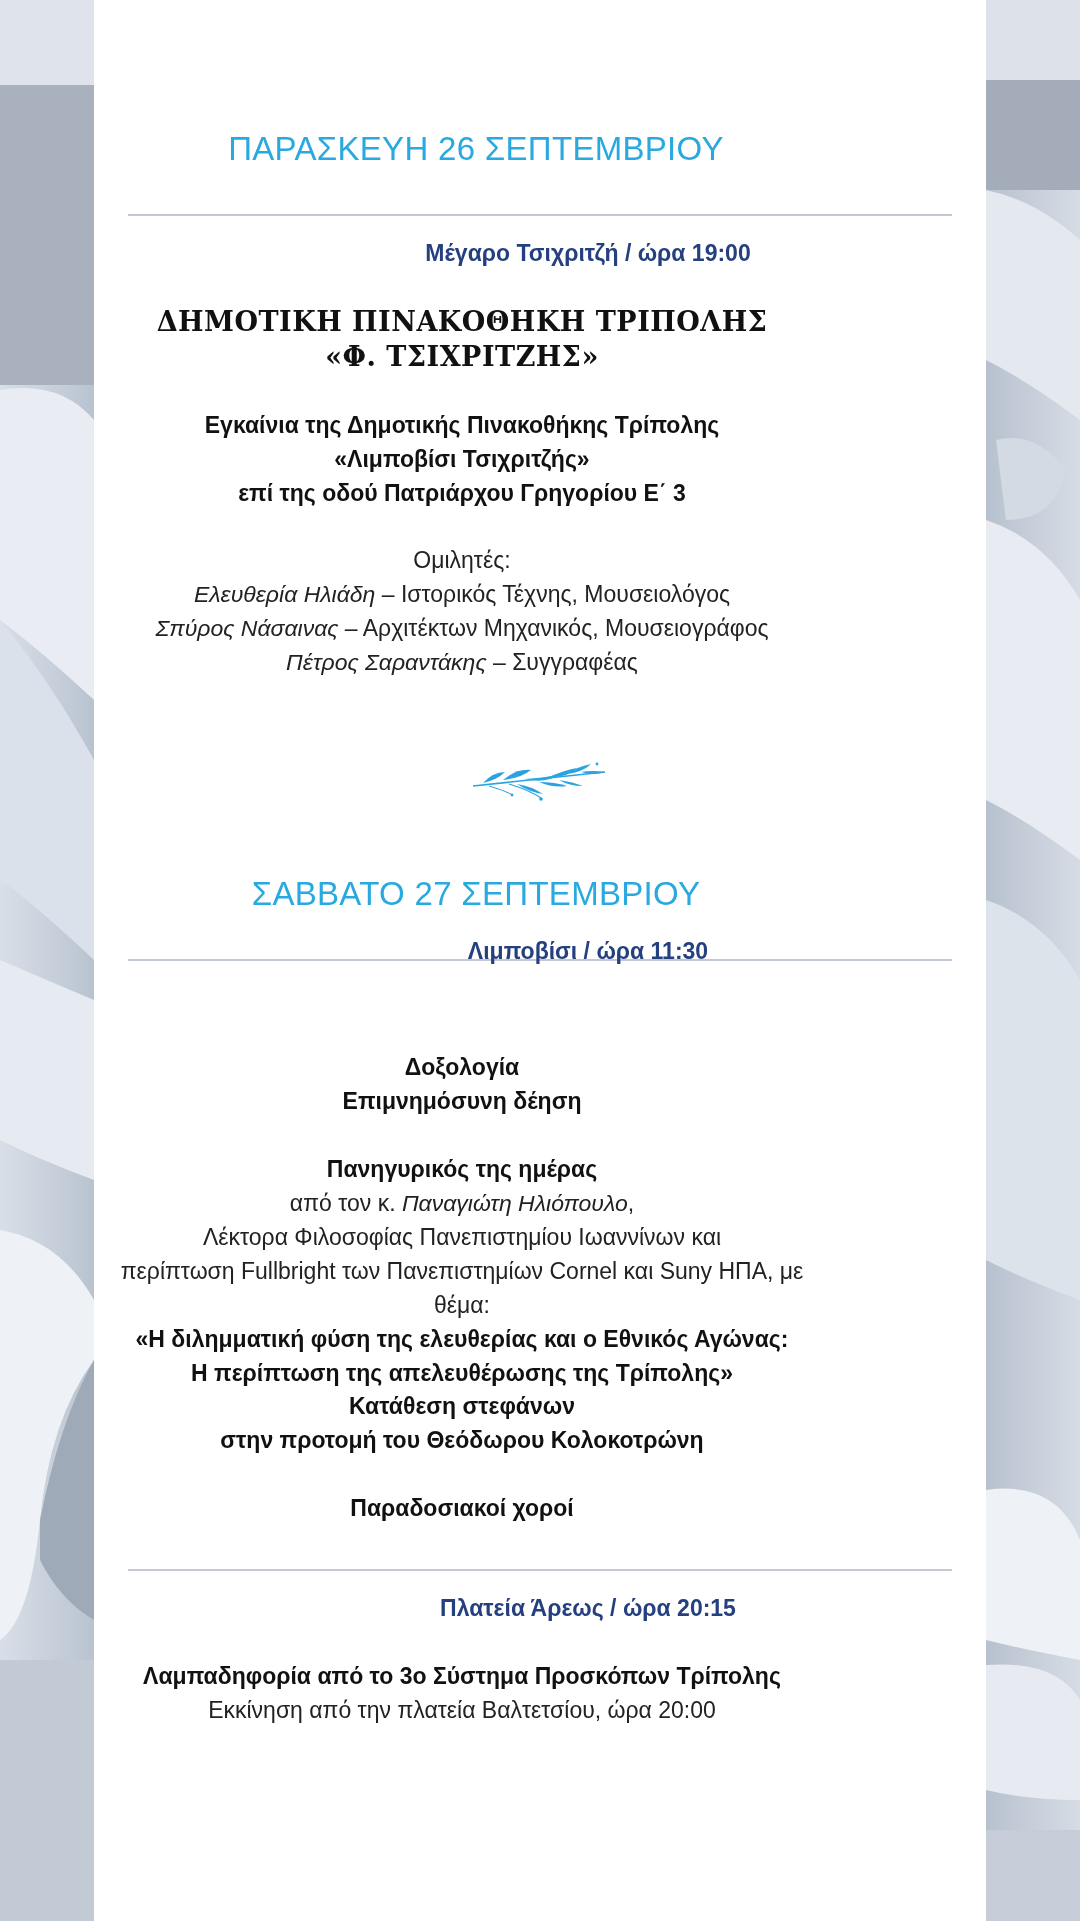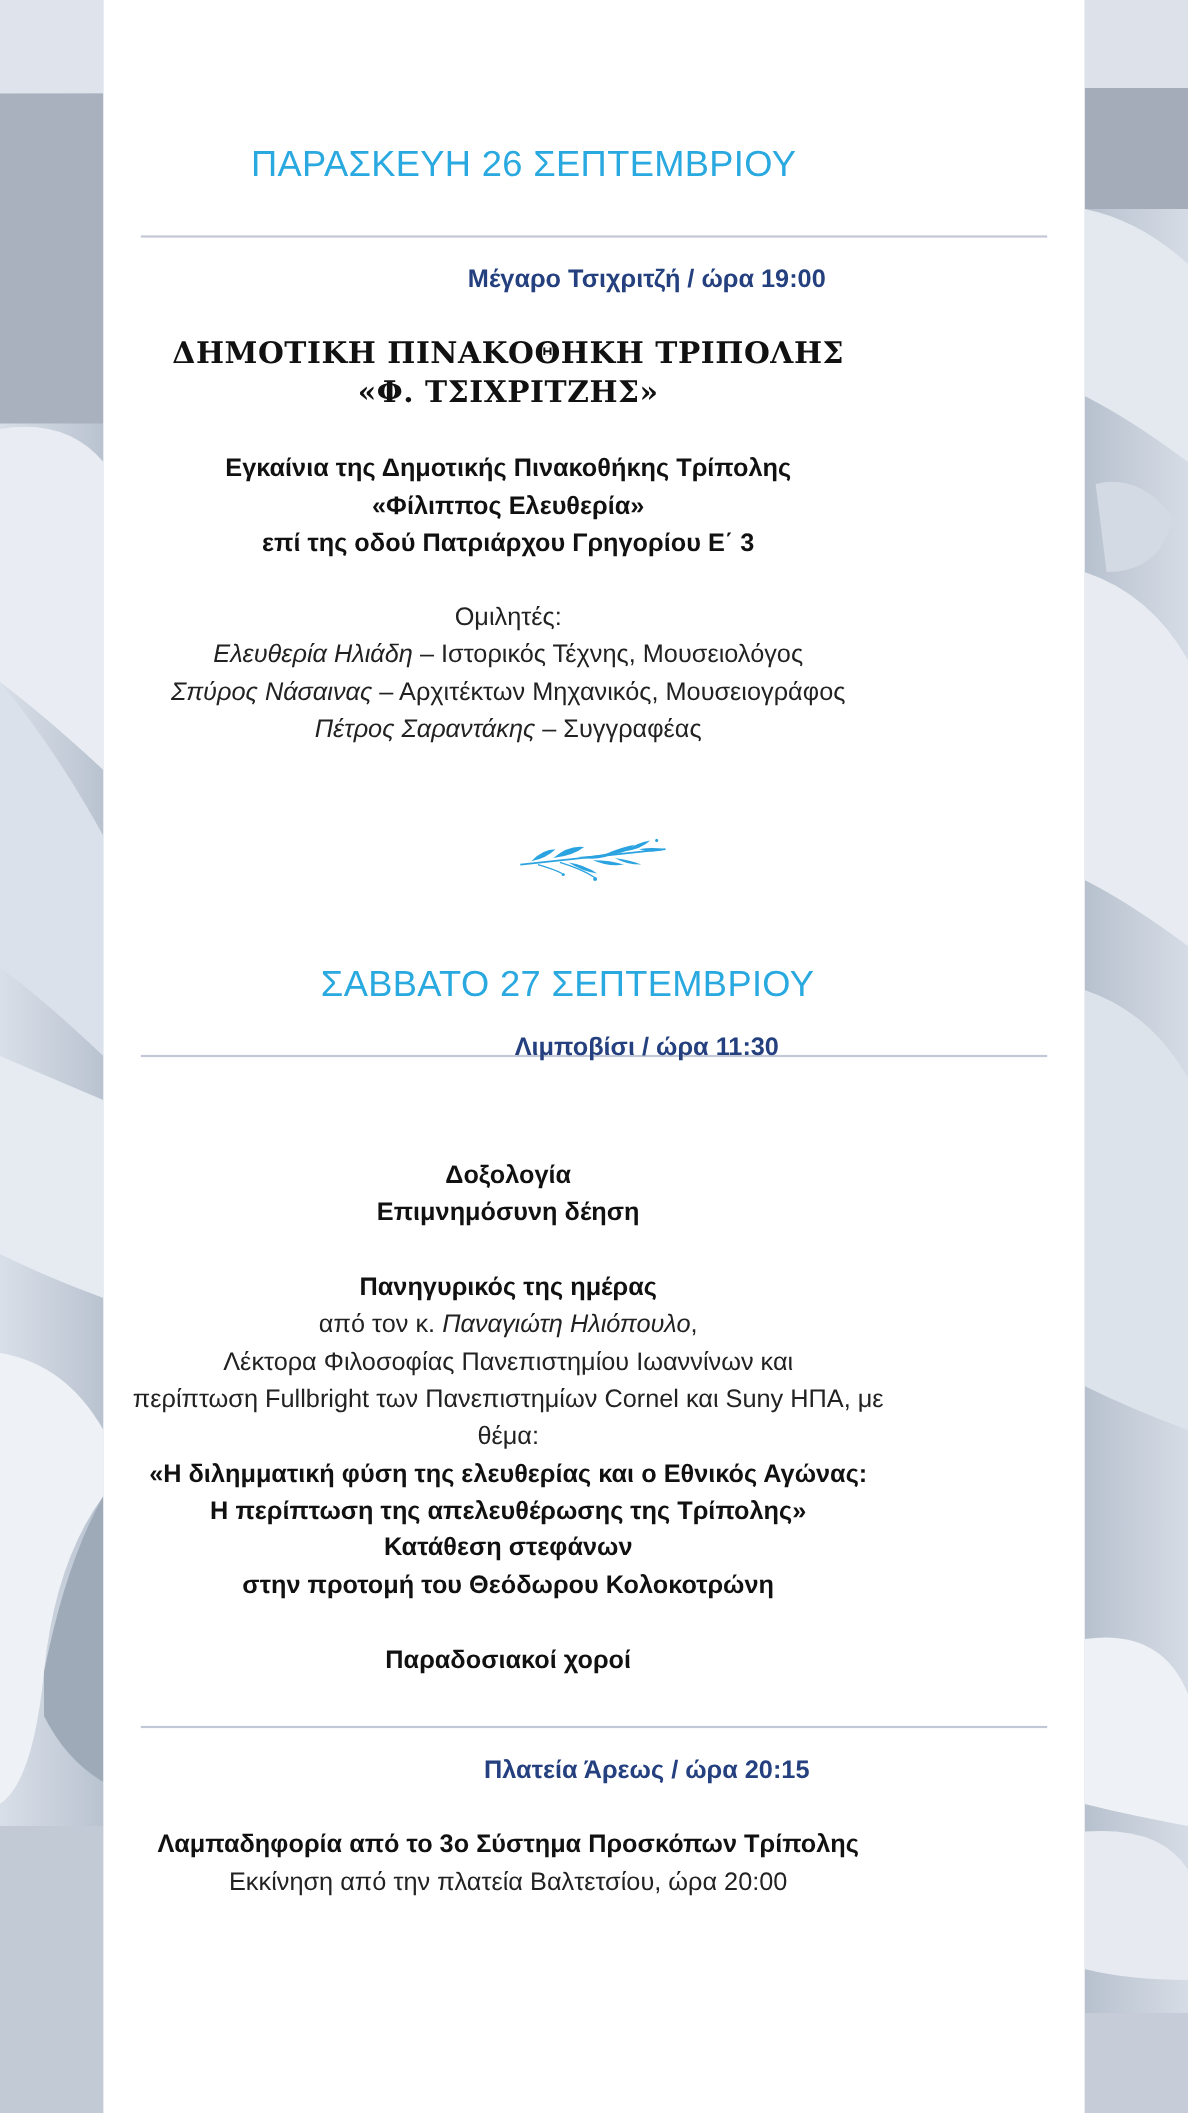--- a/index.html
+++ b/index.html
@@ -141,21 +141,21 @@
   <hr class="divider" style="top:214px;">
   <p class="venue" style="top:240px;">Μέγαρο Τσιχριτζή / ώρα 19:00</p>
 
   <div class="block serif-title" style="top:304px;">
     <span class="line">ΔΗΜΟΤΙΚΗ ΠΙΝΑΚΟΘΗΚΗ ΤΡΙΠΟΛΗΣ</span>
     <span class="line">«Φ. ΤΣΙΧΡΙΤΖΗΣ»</span>
   </div>
 
   <div class="block med" style="top:408px;text-align:center;">
     <span class="line">Εγκαίνια της Δημοτικής Πινακοθήκης Τρίπολης</span>
-    <span class="line">«Φίλιππος Ελευθερία»</span>
+    <span class="line">«Λιμποβίσι Τσιχριτζής»</span>
     <span class="line">επί της οδού Πατριάρχου Γρηγορίου Ε΄ 3</span>
   </div>
 
   <div class="block light" style="top:543px;">
     <span class="line">Ομιλητές:</span>
     <span class="line"><span class="it">Ελευθερία Ηλιάδη</span><span> – Ιστορικός Τέχνης, Μουσειολόγος</span></span>
     <span class="line"><span class="it">Σπύρος Νάσαινας</span><span> – Αρχιτέκτων Μηχανικός, Μουσειογράφος</span></span>
     <span class="line"><span class="it">Πέτρος Σαραντάκης</span><span> – Συγγραφέας</span></span>
   </div>
 
@@ -172,21 +172,21 @@
       <path d="M112 12 Q124 10 136 12 Q124 16 112 12 Z" stroke="none"></path>
       <path d="M48 24 Q62 26 74 34 Q60 32 48 24 Z" stroke="none"></path>
       <path d="M70 22 Q86 22 98 26 Q84 28 70 22 Z" stroke="none"></path>
       <path d="M90 20 Q104 22 114 26 Q100 26 90 20 Z" stroke="none"></path>
       <circle cx="72" cy="39" r="1.8" stroke="none"></circle>
       <circle cx="43" cy="35" r="1.4" stroke="none"></circle>
       <circle cx="128" cy="4" r="1.4" stroke="none"></circle>
     </g>
   </svg>
 
-  <h2 class="day-title" style="top:875px;margin-left:40px;">ΣΑΒΒΑΤΟ 27 ΣΕΠΤΕΜΒΡΙΟΥ</h2>
+  <h2 class="day-title" style="top:875px;">ΣΑΒΒΑΤΟ 27 ΣΕΠΤΕΜΒΡΙΟΥ</h2>
   <hr class="divider" style="top:959px;">
   <p class="venue" style="top:938px;">Λιμποβίσι / ώρα 11:30</p>
 
   <div class="block med" style="top:1050px;">
     <span class="line">Δοξολογία</span>
     <span class="line">Επιμνημόσυνη δέηση</span>
   </div>
 
   <div class="block" style="top:1152px;">
     <span class="line med">Πανηγυρικός της ημέρας</span>

